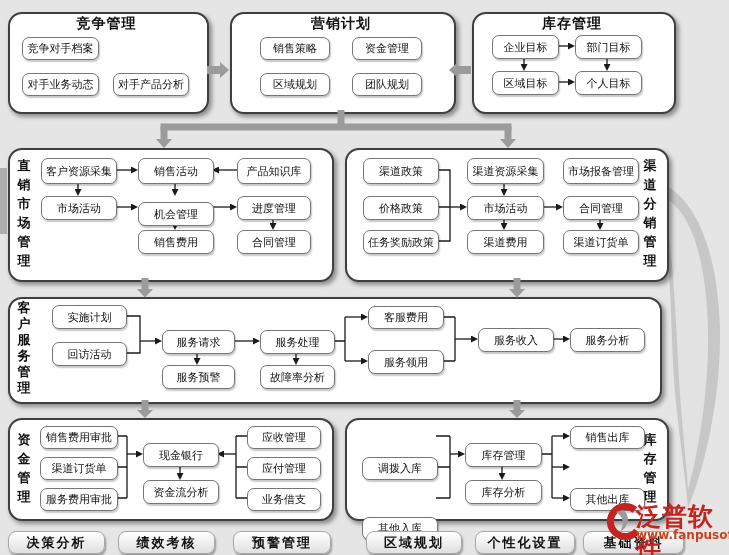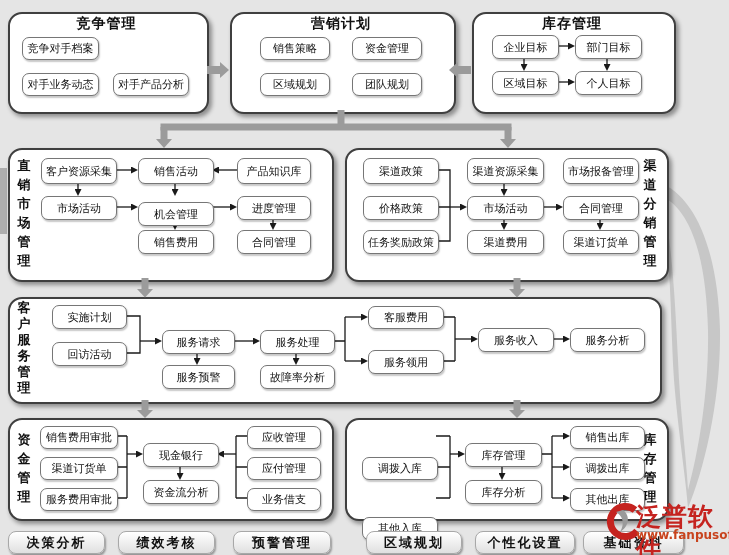--- a/index.html
+++ b/index.html
@@ -174,21 +174,20 @@
   <div class="nd" style="left:143px;top:480px;width:74px;height:22px">资金流分析</div>
   <div class="nd" style="left:247px;top:426px;width:72px;height:21px">应收管理</div>
   <div class="nd" style="left:247px;top:457px;width:72px;height:21px">应付管理</div>
   <div class="nd" style="left:247px;top:488px;width:72px;height:21px">业务借支</div>
 
   <div class="nd" style="left:362px;top:457px;width:74px;height:21px">调拨入库</div>
   <div class="nd" style="left:362px;top:517px;width:74px;height:21px">其他入库</div>
   <div class="nd" style="left:465px;top:443px;width:75px;height:22px">库存管理</div>
   <div class="nd" style="left:465px;top:480px;width:75px;height:22px">库存分析</div>
   <div class="nd" style="left:570px;top:426px;width:73px;height:21px">销售出库</div>
-  <div class="nd" style="left:570px;top:457px;width:73px;height:21px">调拨出库</div>
   <div class="nd" style="left:570px;top:488px;width:73px;height:21px">其他出库</div>
 
   <div class="tab" style="left:8px;top:531px;width:95px;height:21px">决策分析</div>
   <div class="tab" style="left:118px;top:531px;width:95px;height:21px">绩效考核</div>
   <div class="tab" style="left:233px;top:531px;width:96px;height:21px">预警管理</div>
   <div class="tab" style="left:366px;top:531px;width:94px;height:21px">区域规划</div>
   <div class="tab" style="left:475px;top:531px;width:98px;height:21px">个性化设置</div>
   <div class="tab" style="left:583px;top:531px;width:99px;height:21px">基础资料</div>
 
   <svg class="wm" style="left:602px;top:500px" width="38" height="42" viewBox="0 0 38 42">

